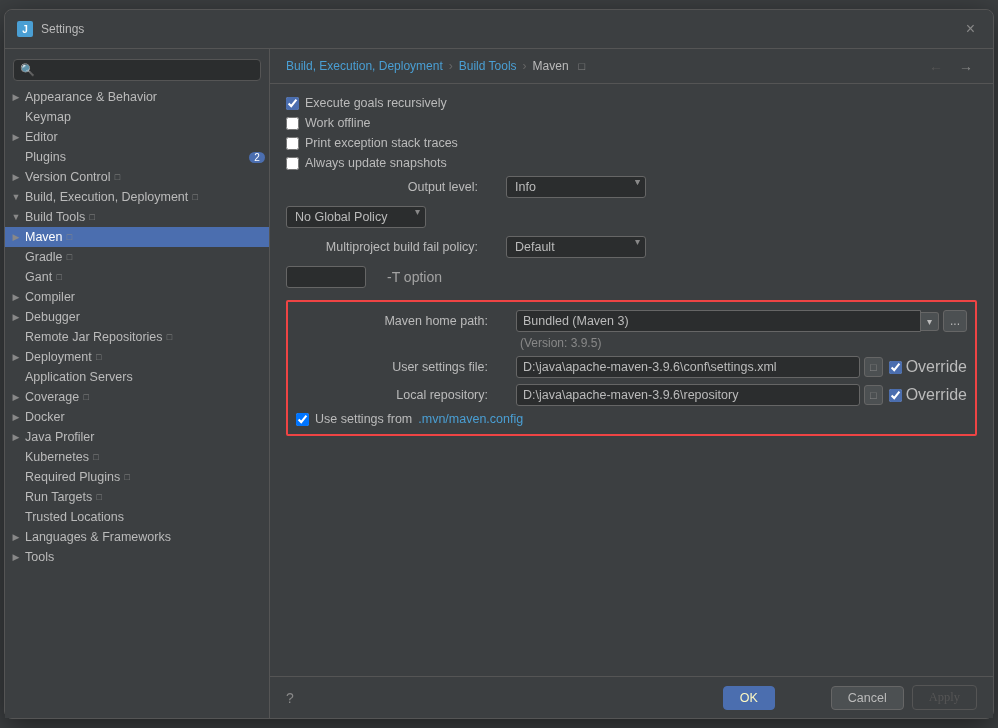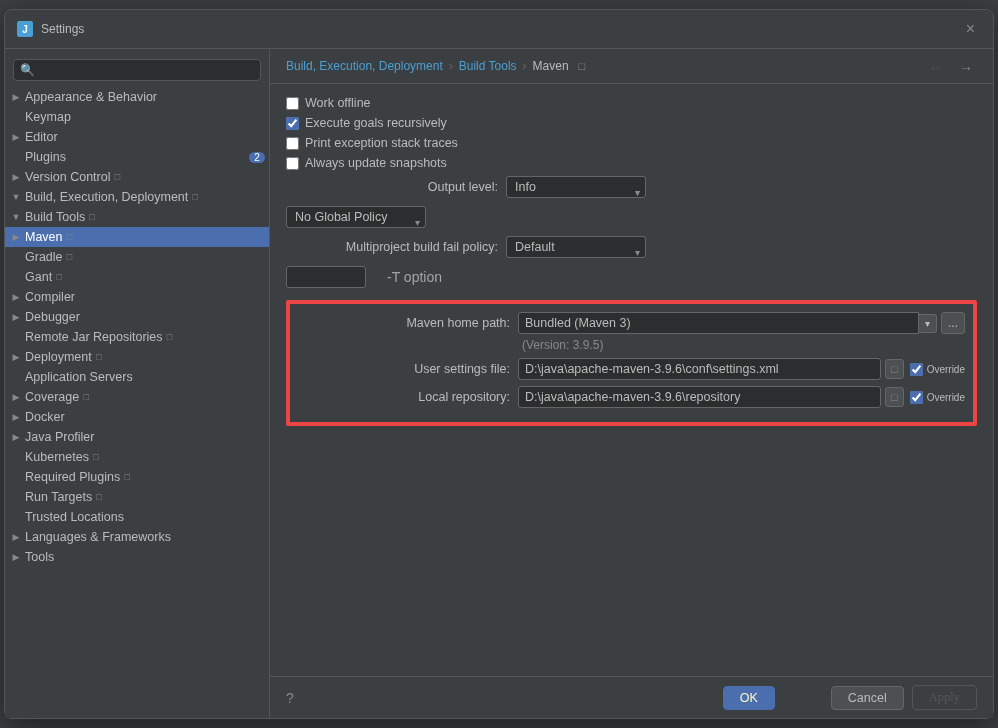--- a/index.html
+++ b/index.html
@@ -187,21 +187,21 @@
       width: 13px;
       height: 13px;
     }
     .checkbox-label {
       color: #bbbbbb;
       font-size: 12.5px;
     }
     .label-col {
       width: 220px;
       text-align: right;
-      padding-right: 8px;
+      padding-right: 28px;
       color: #bbbbbb;
       font-size: 12.5px;
       flex-shrink: 0;
     }
     .label-underline {
       text-decoration: underline;
       text-decoration-style: dotted;
     }
     .select-control {
       background: #2b2d2e;
@@ -212,21 +212,21 @@
       font-size: 12.5px;
       appearance: none;
       -webkit-appearance: none;
       cursor: pointer;
       min-width: 140px;
       position: relative;
     }
     .select-wrapper {
       position: relative;
       display: inline-flex;
-      align-items: flex-end;
+      align-items: flex-start;
     }
     .select-wrapper::after {
       content: '▾';
       position: absolute;
       right: 6px;
       color: #888;
       pointer-events: none;
       font-size: 10px;
     }
     .text-input {
@@ -238,21 +238,21 @@
       font-size: 12.5px;
       min-width: 80px;
     }
     .t-option-label {
       color: #a3a3a3;
       font-size: 14px;
       margin-left: 21px;
     }
     
     .red-border-section {
-      border: 4px solid #ef4444;
+      border: 2px solid #ef4444;
       border-radius: 2px;
       padding: 8px;
       margin-top: 12px;
     }
     .maven-path-row {
       display: flex;
       align-items: center;
       margin-bottom: 4px;
     }
     .maven-path-input {
@@ -314,21 +314,21 @@
       margin-left: 4px;
       font-size: 11px;
     }
     .override-cb {
       display: flex;
       align-items: center;
       gap: 4px;
       margin-left: 6px;
     }
     .override-cb input { accent-color: #4b6eaf; }
-    .override-label { color: #bbbbbb; font-size: 10px; }
+    .override-label { color: #bbbbbb; font-size: 16px; }
     .use-settings-row {
       display: flex;
       align-items: center;
       gap: 6px;
     }
     .use-settings-text { color: #4a9fd4; font-size: 12.5px; }
     
     .dialog-footer {
       display: flex;
       align-items: center;
@@ -538,27 +538,27 @@
         <span class="breadcrumb-hash">□</span>
         <div class="nav-arrows">
           <span class="nav-arrow disabled">←</span>
           <span class="nav-arrow">→</span>
         </div>
       </div>
 
       <div class="settings-panel">
 
         <div class="checkbox-row">
+          <input type="checkbox" checked="" id="cb-execute" style="">
+          <label class="checkbox-label" for="cb-execute">Execute goals recursively</label>
+        </div>
+
+        <div class="checkbox-row">
           <input type="checkbox" id="cb-offline" style="">
           <label class="checkbox-label" for="cb-offline">Work offline</label>
-        </div>
-
-        <div class="checkbox-row">
-          <input type="checkbox" checked="" id="cb-execute" style="">
-          <label class="checkbox-label" for="cb-execute">Execute goals recursively</label>
         </div>
 
         <div class="checkbox-row">
           <input type="checkbox" id="cb-print" style="">
           <label class="checkbox-label" for="cb-print">Print exception stack traces</label>
         </div>
 
         <div class="checkbox-row">
           <input type="checkbox" id="cb-update" style="">
           <label class="checkbox-label" for="cb-update">Always update snapshots</label>
@@ -642,20 +642,25 @@
               <span>Local repository:</span>
             </div>
             <input type="text" class="file-input" value="D:\java\apache-maven-3.9.6\repository" style="">
             <button class="clear-btn">□</button>
             <div class="override-cb">
               <input type="checkbox" checked="" id="cb-override2" style="">
               <label class="override-label" for="cb-override2">Override</label>
             </div>
           </div>
 
+          <div class="use-settings-row">
+            <input type="checkbox" checked="" id="cb-use-settings" style="">
+            <label for="cb-use-settings" style="color:#bbbbbb;font-size:12.5px;">Use settings from </label>
+            <span class="use-settings-text">.mvn/maven.config</span>
+          </div>
         </div>
       </div>
 
       <div class="dialog-footer">
         <span class="help-icon">?</span>
         <button class="btn btn-primary">OK</button>
         <button class="btn btn-secondary">Cancel</button>
         <button class="btn btn-disabled">Apply</button>
       </div>
     </div>

